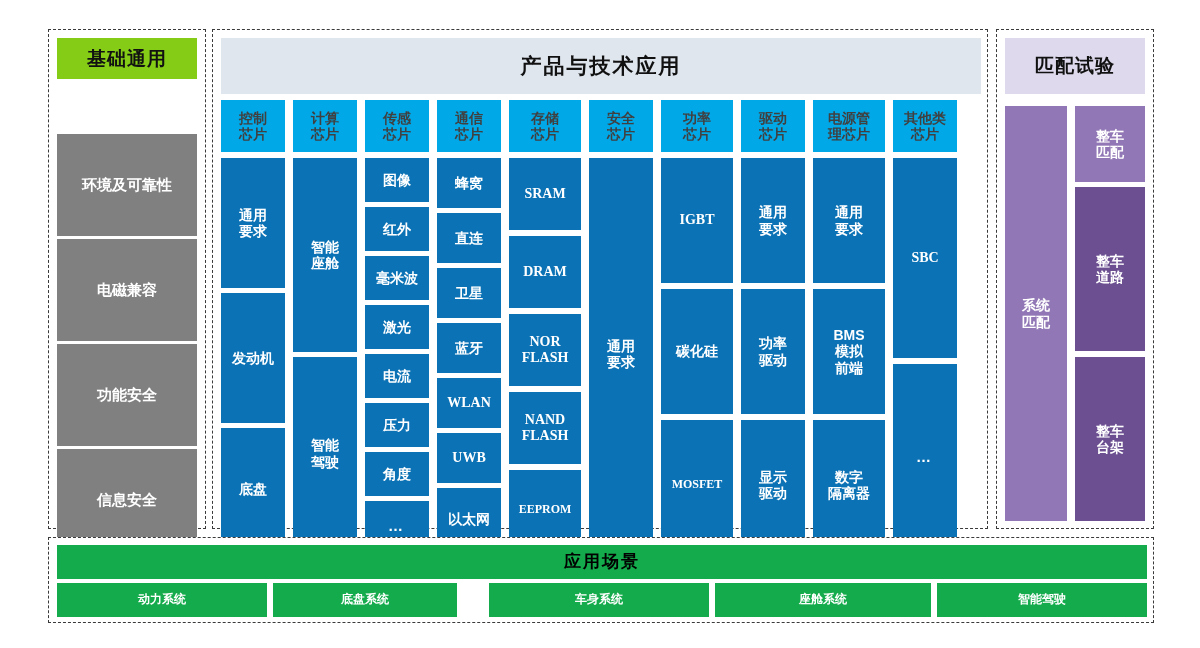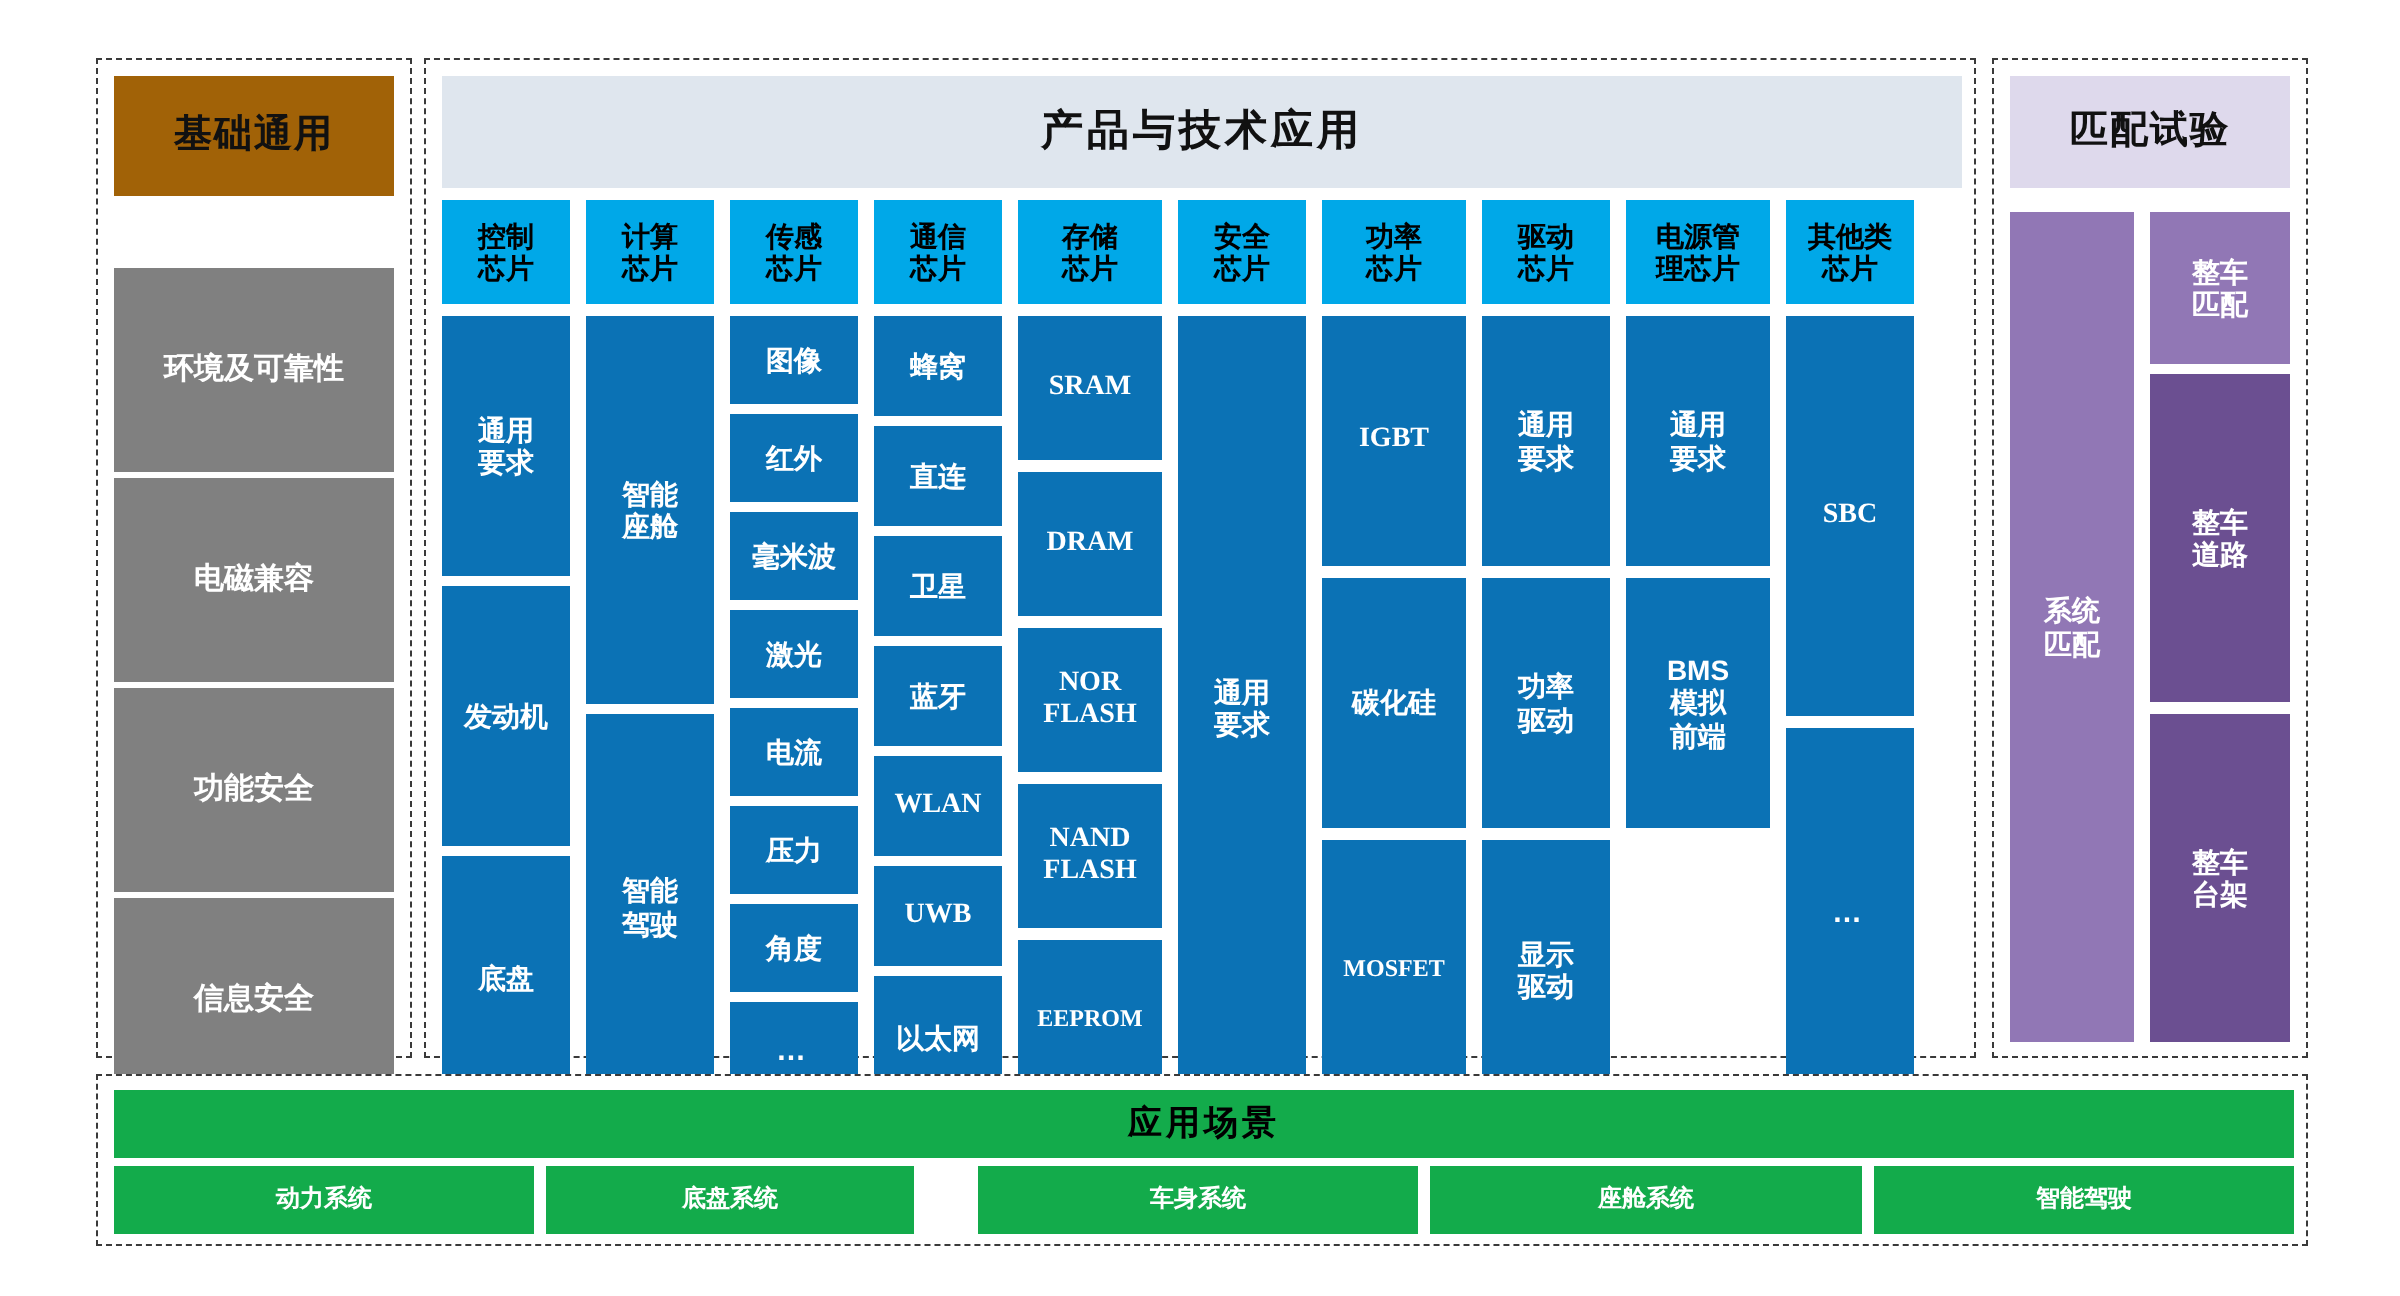--- a/index.html
+++ b/index.html
@@ -24,37 +24,37 @@
     text-align: center;
     line-height: 1.15;
     font-weight: bold;
     white-space: pre-line;
     overflow: hidden;
   }
 
   
   #basic-panel { left: 48px; top: 29px; width: 158px; height: 500px; }
   .basic-head {
-    position: absolute; left: 8px; top: 8px; width: 140px; height: 60px;
-    background: #a16207; color: #111; font-size: 19px; letter-spacing: 1px;
+    position: absolute; left: 8px; top: 8px; width: 140px; height: 41px;
+    background: #84cc16; color: #111; font-size: 19px; letter-spacing: 1px;
   }
   .basic-item {
     position: absolute; left: 8px; width: 140px; height: 102px;
     background: #808080; color: #ffffff; font-size: 15px;
   }
 
   
   #product-panel { left: 212px; top: 29px; width: 776px; height: 500px; }
   .product-head {
     position: absolute; left: 8px; top: 8px; width: 760px; height: 56px;
     background: #dfe6ee; color: #111; font-size: 21px; letter-spacing: 2px;
   }
   .col { position: absolute; top: 70px; }
   .col-head {
-    background: #00a8e8; color: #000000; font-size: 14px;
+    background: #00a8e8; color: #404040; font-size: 14px;
     height: 52px; width: 100%;
   }
   .chip-cell {
     background: #0b72b5; color: #ffffff; font-size: 14px;
     position: absolute; width: 100%;
   }
   .chip-cell.latin { font-family: "Liberation Serif", "DejaVu Serif", serif; font-size: 14px; }
   .chip-cell.small { font-size: 12px; }
   .chip-cell.dots { font-size: 15px; letter-spacing: 3px; }
 
@@ -179,20 +179,22 @@
     </div>
 
     <div class="col" style="left:600px; width:72px; height:422px">
       <div class="cell col-head">电源管
 理芯片</div>
       <div class="cell chip-cell" style="top:58px;  height:125px">通用
 要求</div>
       <div class="cell chip-cell" style="top:189px; height:125px">BMS
 模拟
 前端</div>
+      <div class="cell chip-cell" style="top:320px; height:130px">数字
+隔离器</div>
     </div>
 
     <div class="col" style="left:680px; width:64px; height:422px">
       <div class="cell col-head">其他类
 芯片</div>
       <div class="cell chip-cell latin" style="top:58px;  height:200px">SBC</div>
       <div class="cell chip-cell dots" style="top:264px; height:186px">…</div>
     </div>
   </div>
 

